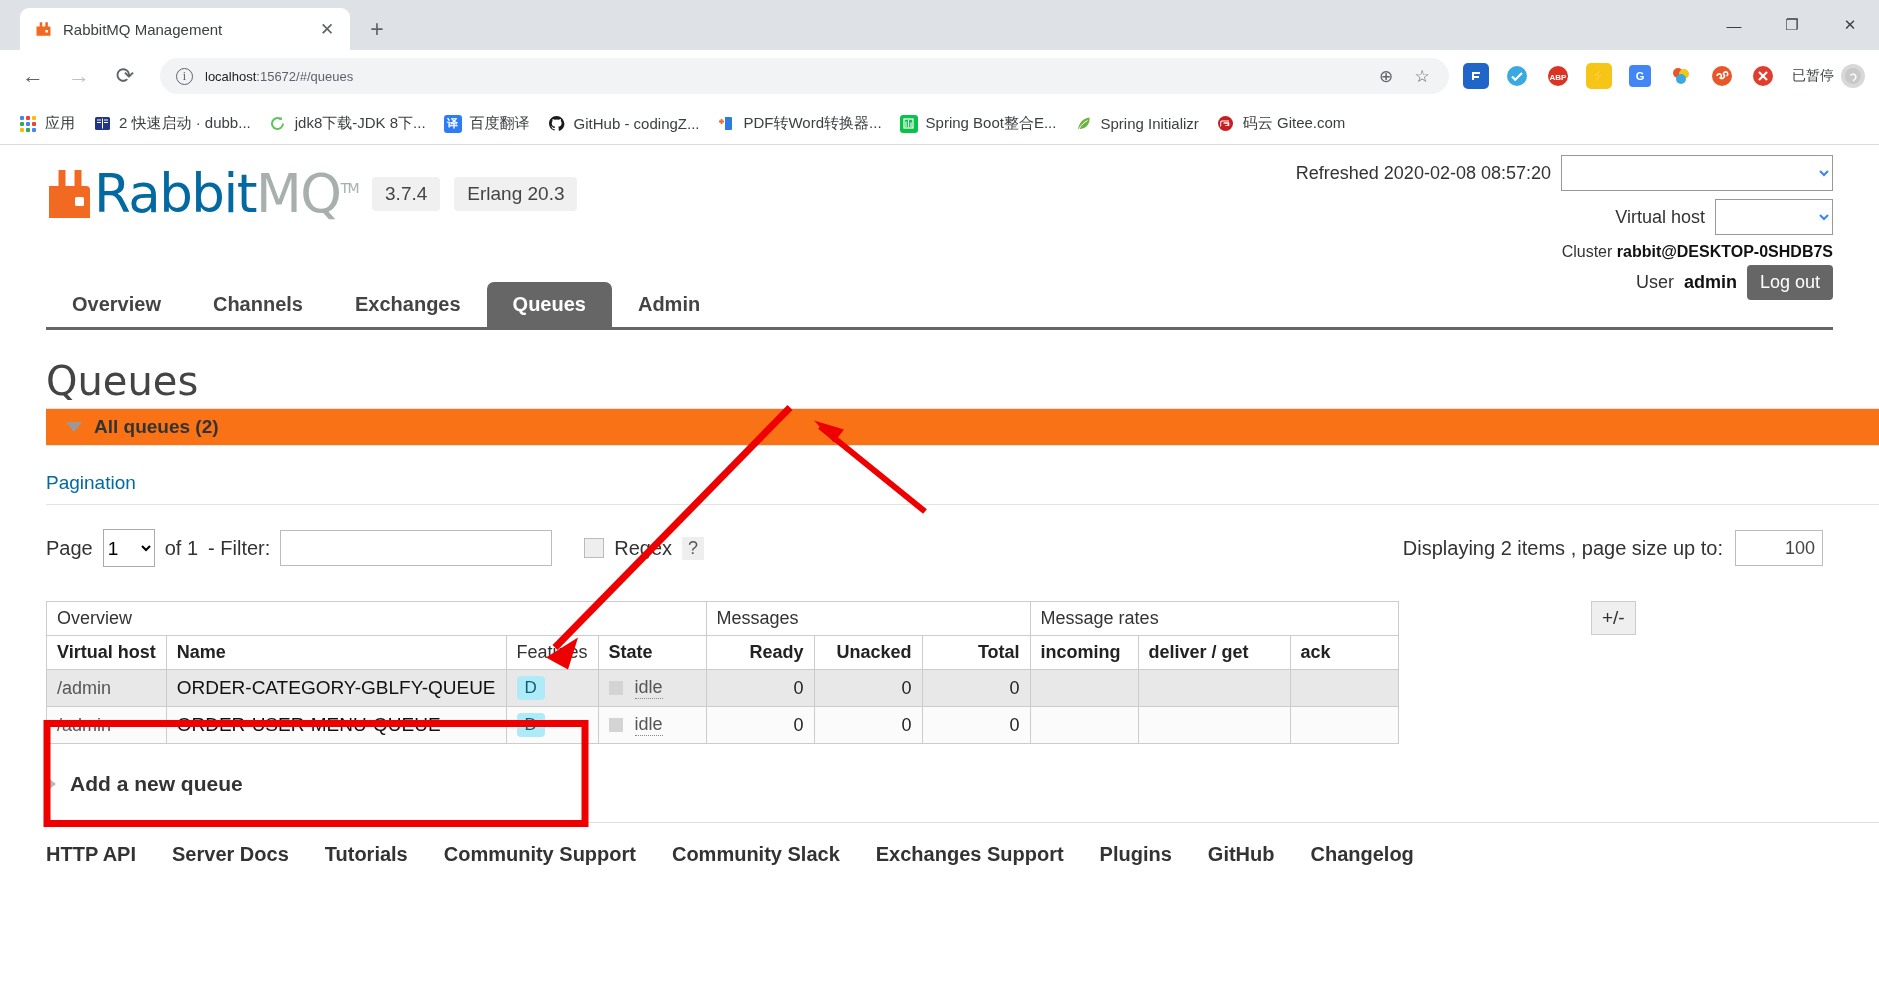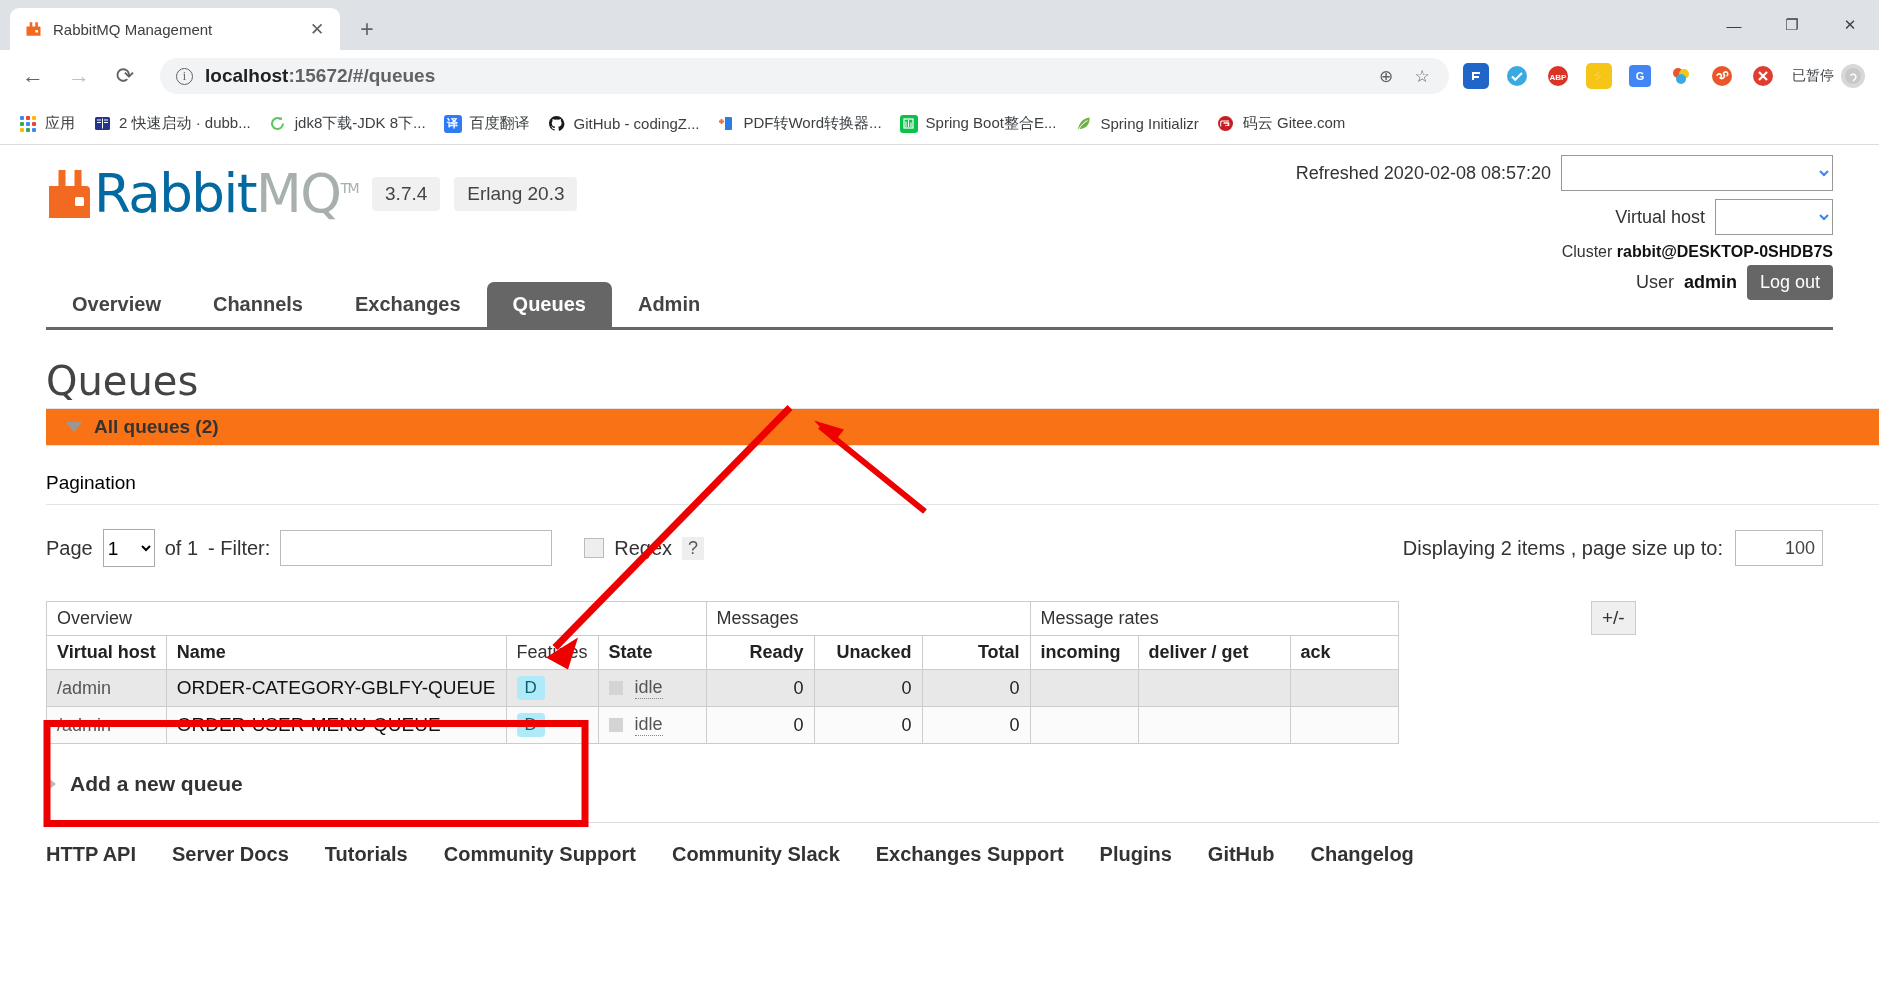--- a/index.html
+++ b/index.html
@@ -12,21 +12,21 @@
   }
 
   
   .browser { width: 1879px; height: 1006px; position: relative; }
 
   .tabstrip {
     height: 50px;
     background: #dee1e6;
     display: flex;
     align-items: flex-end;
-    padding-left: 10px;
+    padding-left: 20px;
     position: relative;
   }
   .tab {
     display: flex; align-items: center;
     height: 42px;
     background: #fff;
     border-radius: 9px 9px 0 0;
     padding: 0 12px 0 14px;
     min-width: 330px;
     position: relative;
@@ -91,21 +91,21 @@
   .omni-info {
     width: 17px; height: 17px;
     border: 1.6px solid #5f6368;
     border-radius: 50%;
     display: flex; align-items: center; justify-content: center;
     font-size: 12px; color: #5f6368;
     font-family: "Liberation Serif", serif;
     margin-right: 12px;
     flex: 0 0 auto;
   }
-  .omni-url { font-size: 19px; color: #202124; white-space: nowrap; font-weight: bold; }
+  .omni-url { font-size: 13px; color: #202124; white-space: nowrap; }
   .omni-url .dim { color: #5f6368; }
   .omni-actions { margin-left: auto; display: flex; align-items: center; gap: 6px; padding-right: 4px;}
   .omni-icon {
     width: 30px; height: 30px;
     display: flex; align-items: center; justify-content: center;
     font-size: 17px; color: #5f6368;
   }
   .ext-icons { display: flex; align-items: flex-end; gap: 15px; margin-left: 14px; }
   .ext {
     width: 26px; height: 26px; border-radius: 5px;
@@ -263,21 +263,21 @@
     margin-right: 12px;
   }
   .tri-right {
     width: 0; height: 0;
     border-top: 8px solid transparent;
     border-bottom: 8px solid transparent;
     border-left: 10px solid #bbb;
     margin-right: 14px;
   }
 
-  .pagination-label { font-size: 19px; color: #000000; margin: 26px 0 0 0; }
+  .pagination-label { font-size: 19px; color: #0369a1; margin: 26px 0 0 0; }
   .pg-line { border-bottom: 1px solid #e4e4e4; margin: 10px -46px 0 0; }
 
   .pg-controls {
     display: flex; align-items: center;
     margin-top: 24px;
     font-size: 20px; color: #333;
     position: relative;
   }
   .pg-controls > * { margin-right: 10px; }
   select.pg-page {

